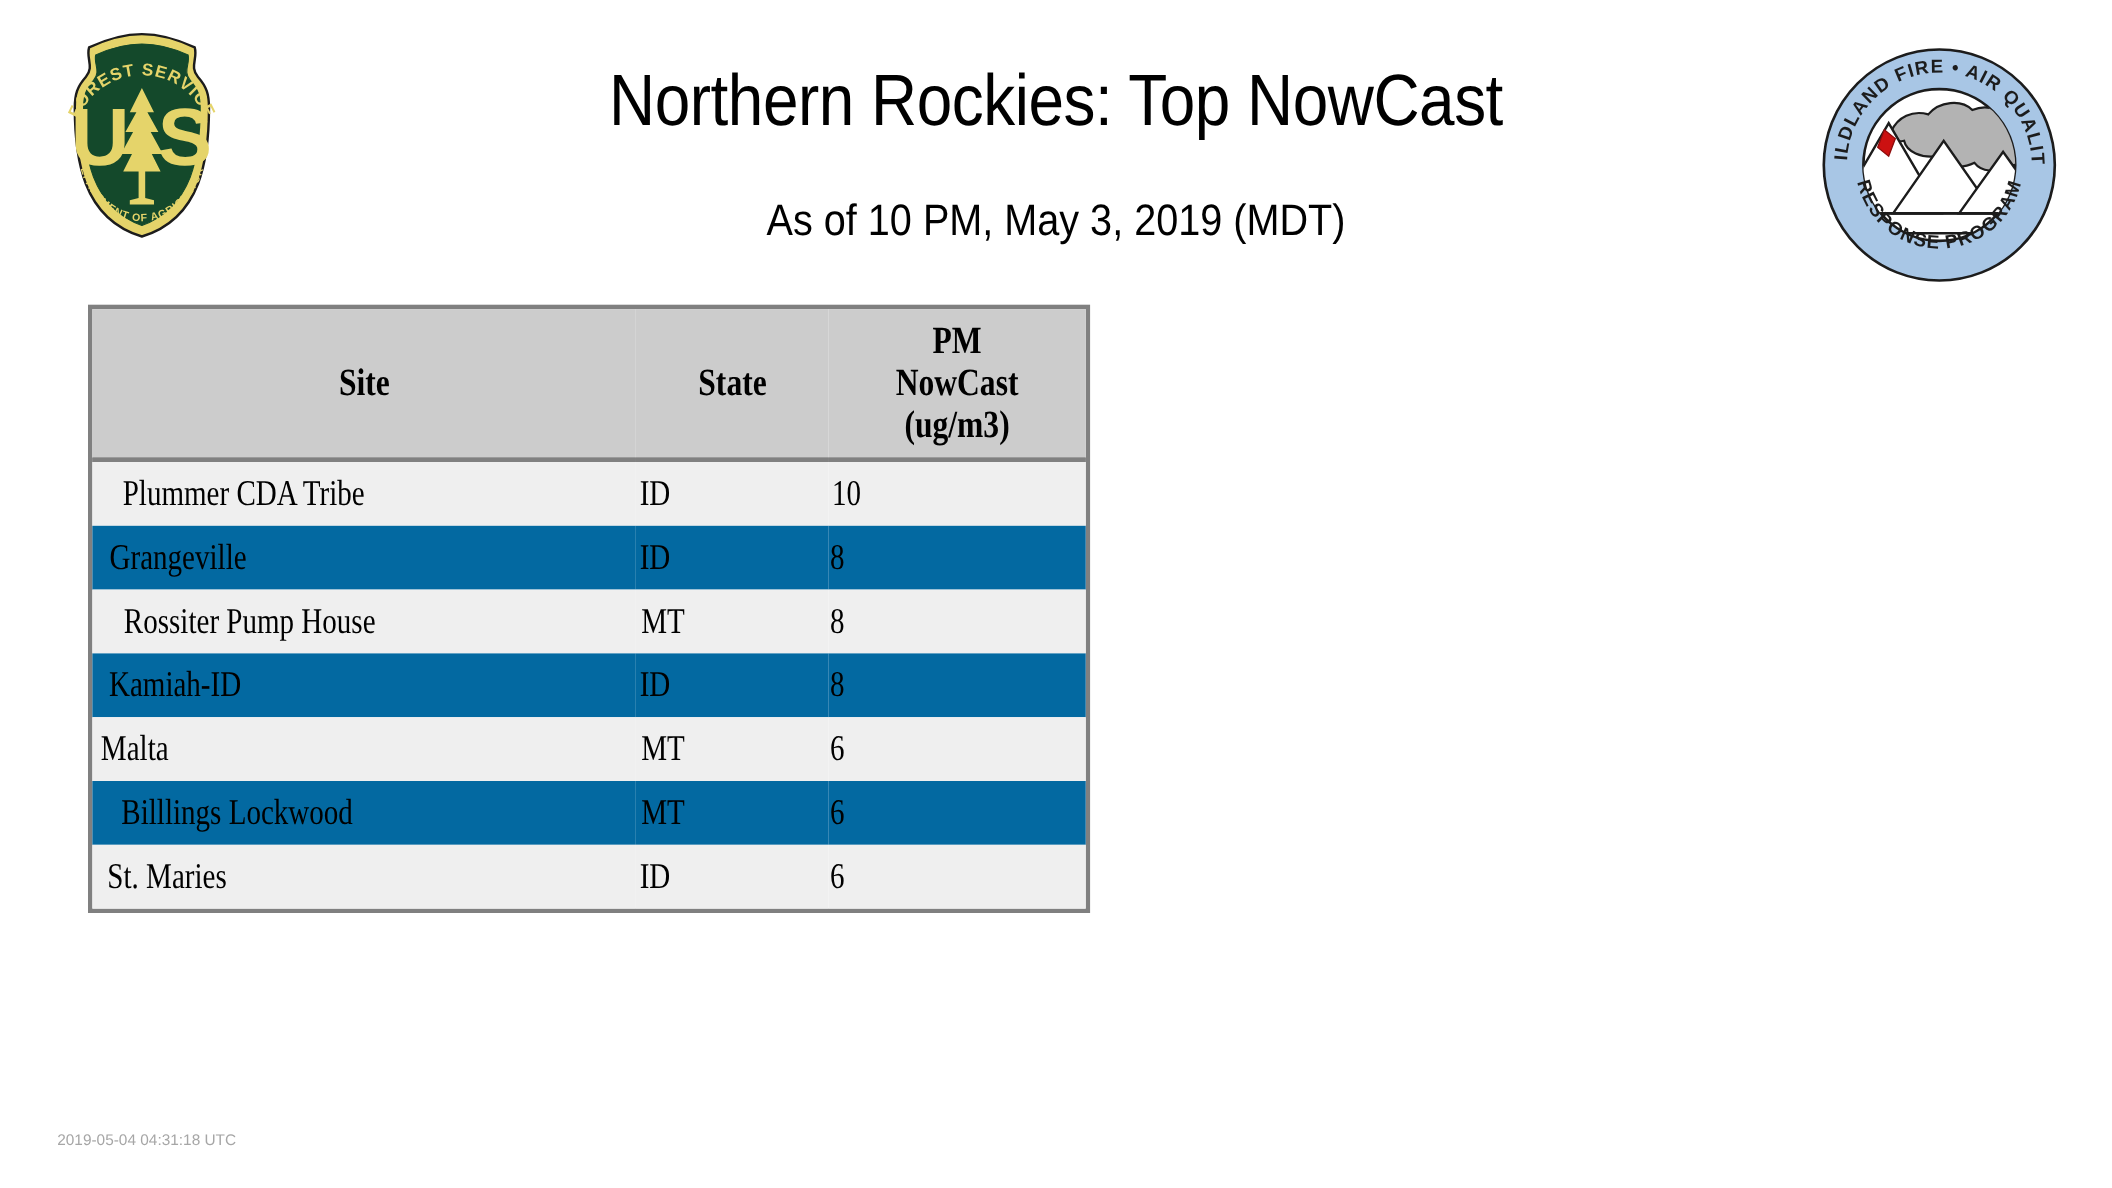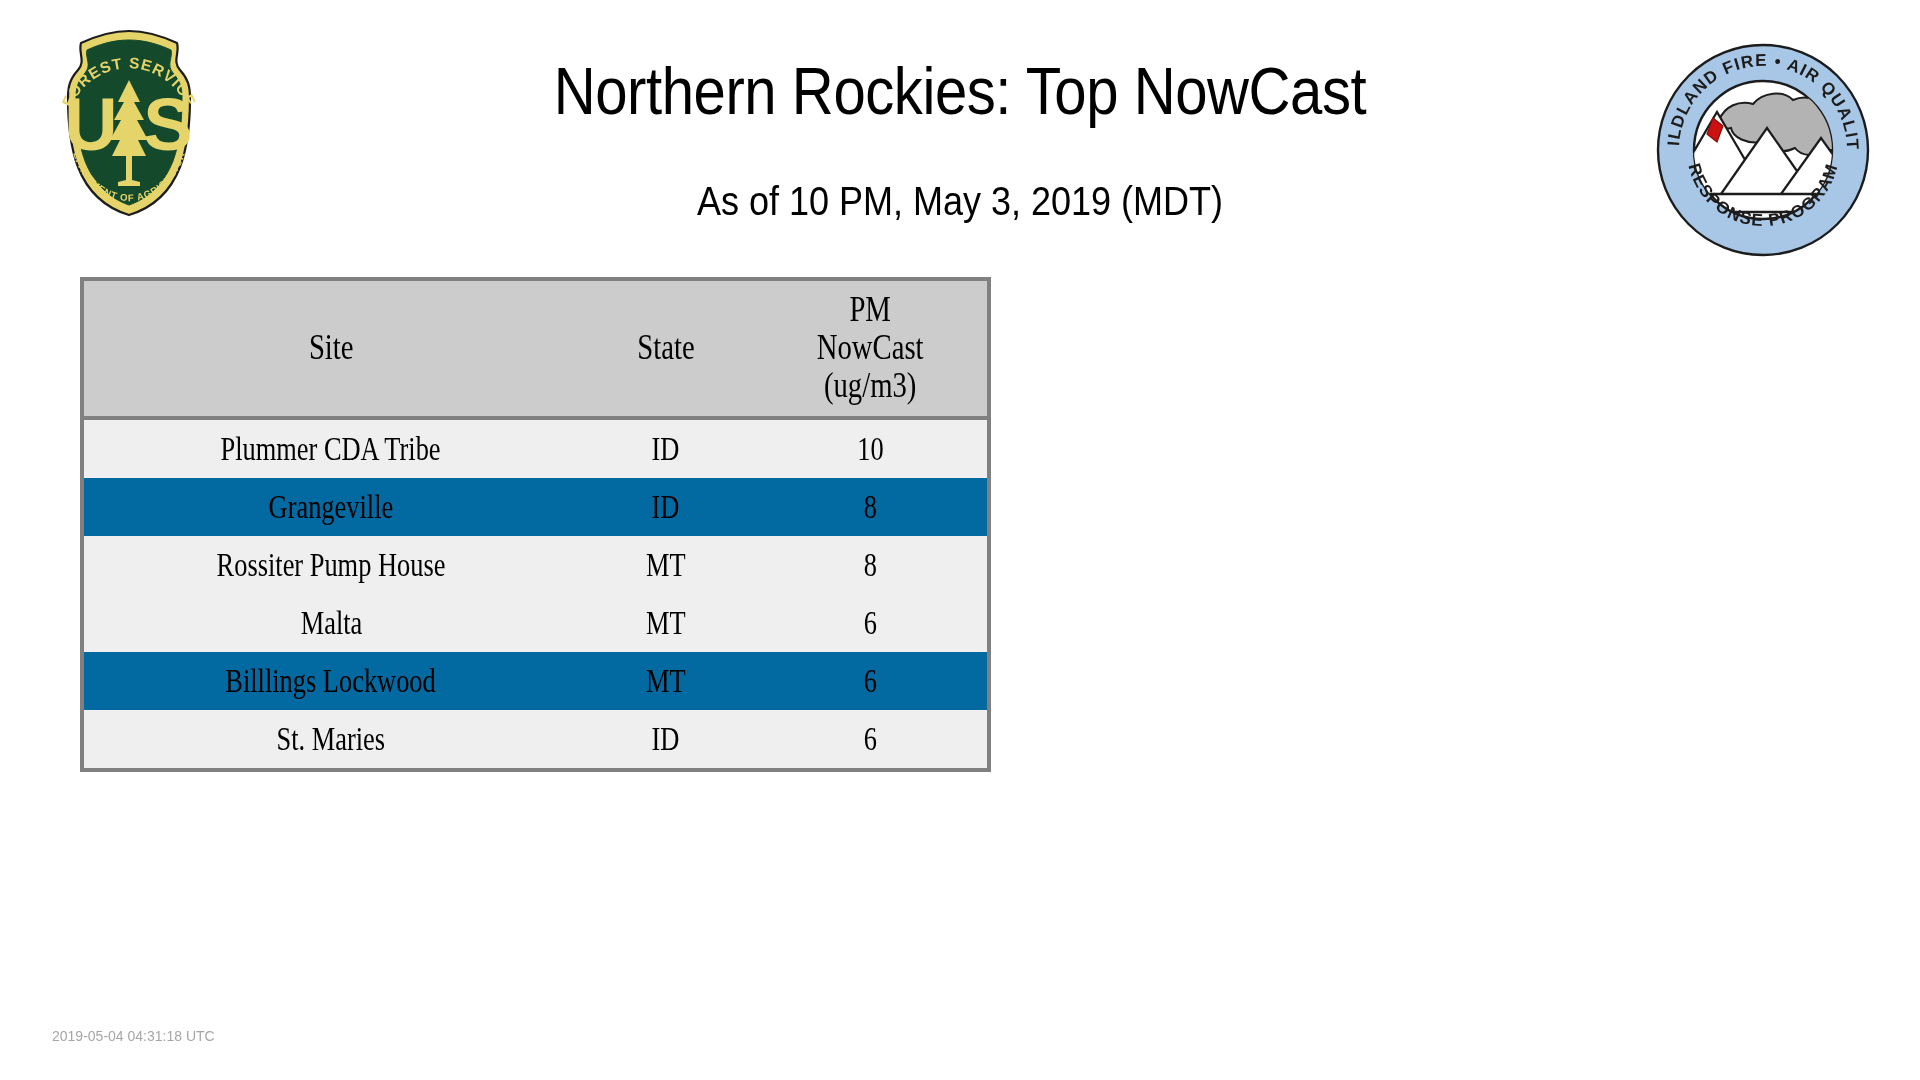--- a/index.html
+++ b/index.html
@@ -83,41 +83,40 @@
     font-family: "Liberation Serif", serif;
     table-layout: fixed;
   }
   table.nowcast col.c-site  { width: 494px; }
   table.nowcast col.c-state { width: 175px; }
   table.nowcast col.c-pm    { width: 234px; }
 
   table.nowcast thead th {
     background: #cccccc;
     border-bottom: 4px solid #808080;
-    font-weight: normal;
+    font-weight: bold;
     font-size: 35px;
     line-height: 1.08;
     padding: 10px 0 12px 0;
     color: #000000;
     vertical-align: middle;
     text-align: center;
   }
   table.nowcast thead th .hdr-inner {
     display: inline-block;
     transform: scaleX(0.82);
     transform-origin: 50% 50%;
     white-space: pre-line;
   }
 
   table.nowcast tbody td {
     font-size: 33px;
     line-height: 1;
     height: 58px;
     padding: 0;
-    text-align: center;
     vertical-align: middle;
     color: #000000;
   }
   table.nowcast tbody td .cell-inner {
     display: inline-block;
     transform: scaleX(0.80);
     transform-origin: 50% 50%;
     white-space: nowrap;
   }
   table.nowcast tbody tr.odd  td { background: #efefef; }
@@ -274,20 +273,25 @@
         <tr class="even">
           <td><span class="cell-inner">Grangeville</span></td>
           <td><span class="cell-inner">ID</span></td>
           <td><span class="cell-inner">8</span></td>
         </tr>
         <tr class="odd">
           <td><span class="cell-inner">Rossiter Pump House</span></td>
           <td><span class="cell-inner">MT</span></td>
           <td><span class="cell-inner">8</span></td>
         </tr>
+        <tr class="even">
+          <td><span class="cell-inner">Kamiah-ID</span></td>
+          <td><span class="cell-inner">ID</span></td>
+          <td><span class="cell-inner">8</span></td>
+        </tr>
         <tr class="odd">
           <td><span class="cell-inner">Malta</span></td>
           <td><span class="cell-inner">MT</span></td>
           <td><span class="cell-inner">6</span></td>
         </tr>
         <tr class="even">
           <td><span class="cell-inner">Billlings Lockwood</span></td>
           <td><span class="cell-inner">MT</span></td>
           <td><span class="cell-inner">6</span></td>
         </tr>

